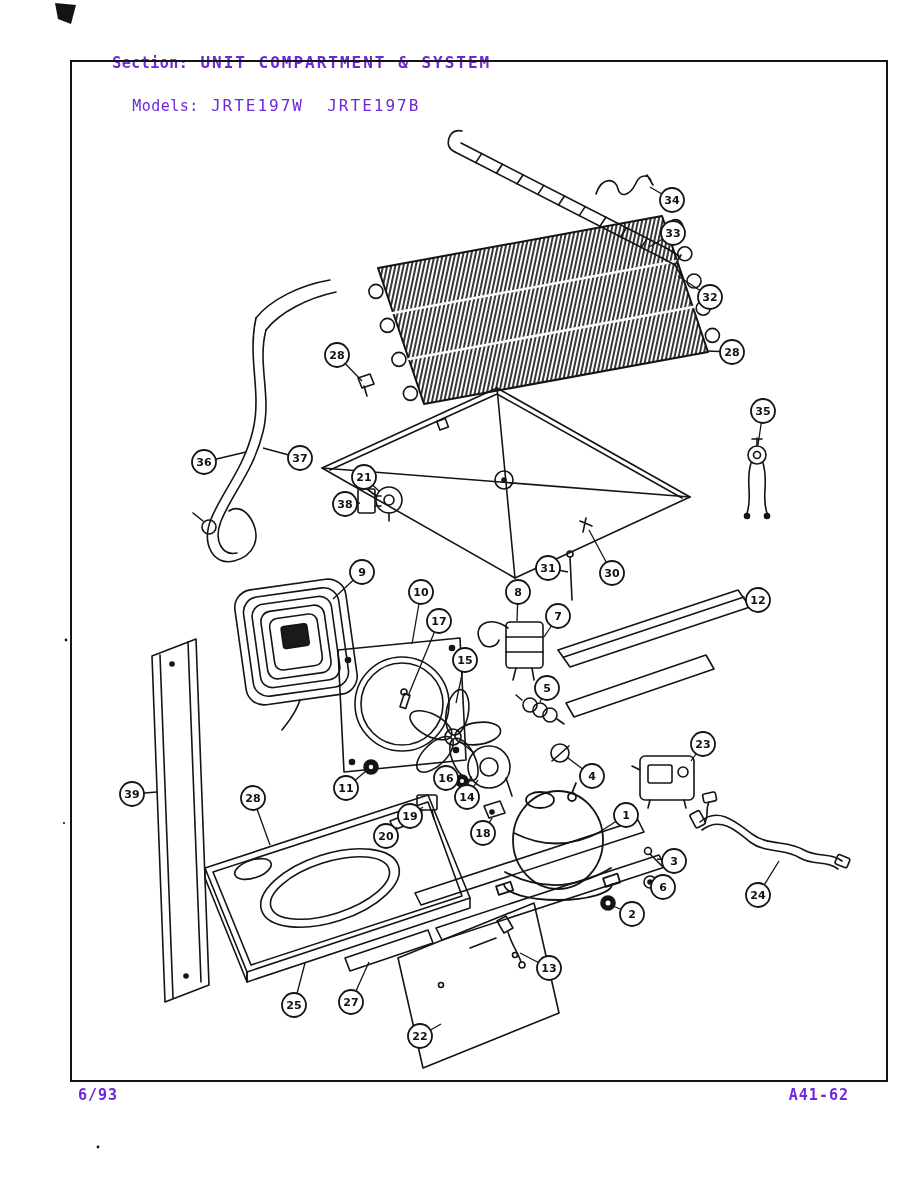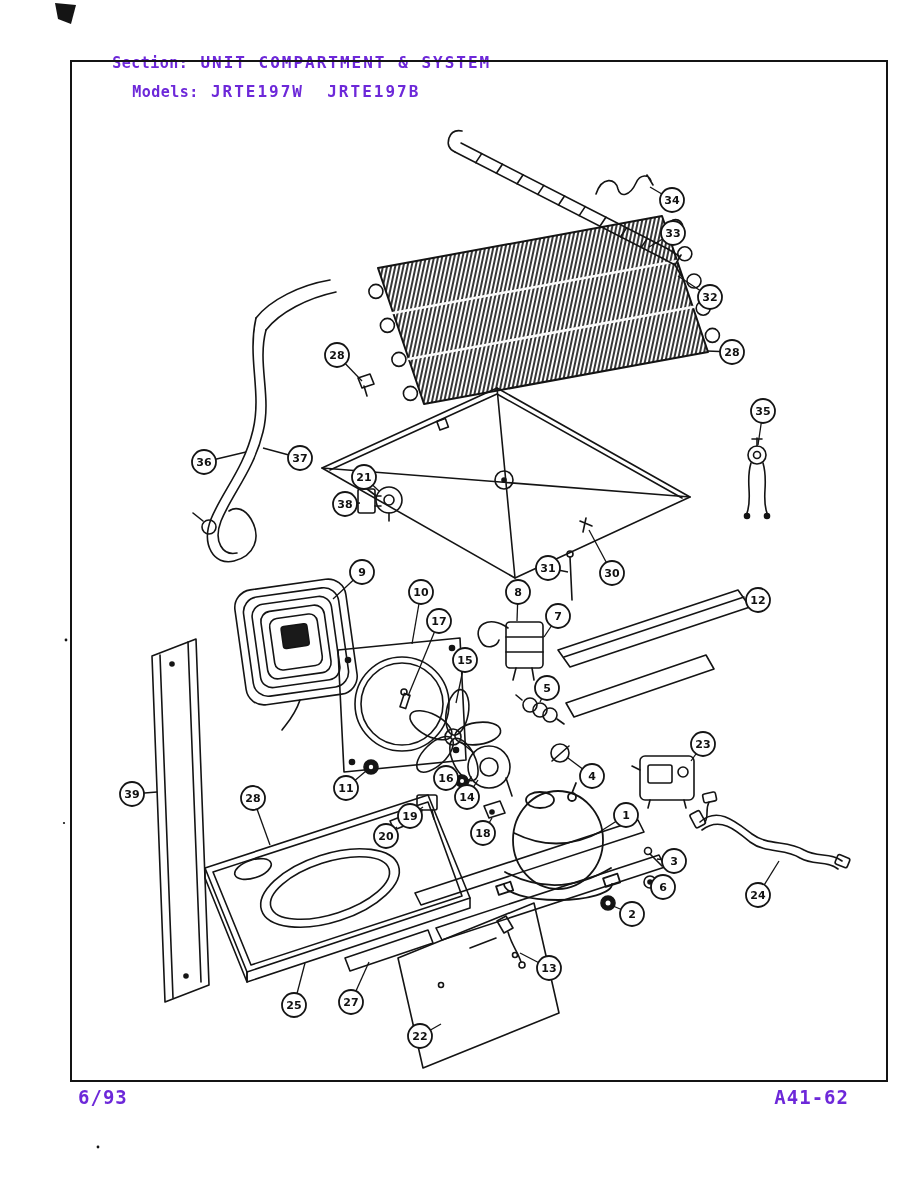--- a/index.html
+++ b/index.html
@@ -2,26 +2,26 @@
 <html><head>
 <meta charset="utf-8">
 <style>
   html,body{margin:0;padding:0;background:#e9e9e9;}
   .page{position:relative;width:917px;height:1200px;margin:0 auto;background:#ffffff;
         font-family:"DejaVu Sans Mono","Liberation Mono",monospace;color:#6d28d9;overflow:hidden;}
   .header-line{position:absolute;left:76px;top:35px;font-weight:bold;font-size:15px;white-space:pre;}
   .header-line .lbl{letter-spacing:0.5px;margin-right:12px;}
   .header-line .val{font-size:16px;letter-spacing:2px;}
   .diagram-box{position:absolute;left:70px;top:60px;width:814px;height:1018px;border:2.5px solid #141414;}
-  .models-line{position:absolute;left:6px;top:2px;font-weight:bold;font-size:15px;white-space:pre;}
+  .models-line{position:absolute;left:6px;top:16px;font-weight:normal;font-size:15px;white-space:pre;}
   .models-line .lbl{letter-spacing:0.5px;margin-right:12px;}
   .models-line .val{font-size:16px;letter-spacing:2px;}
   .footer{position:absolute;left:70px;top:1086px;width:819px;box-sizing:border-box;
           display:flex;justify-content:space-between;padding:0 40px 0 8px;
-          font-weight:bold;font-size:19px;letter-spacing:1px;}
+          font-weight:bold;font-size:15px;letter-spacing:1px;}
   svg.overlay{position:absolute;left:0;top:0;width:917px;height:1200px;}
   .balloon{fill:#ffffff;stroke:#141414;stroke-width:1.8;}
   .balloon-num{font-family:"DejaVu Sans","Liberation Sans",sans-serif;font-weight:bold;
                font-size:11px;text-anchor:middle;fill:#111;stroke:none;}
   .leader{stroke:#141414;stroke-width:1.3;}
 </style>
 </head>
 <body>
 
 <div class="page">

